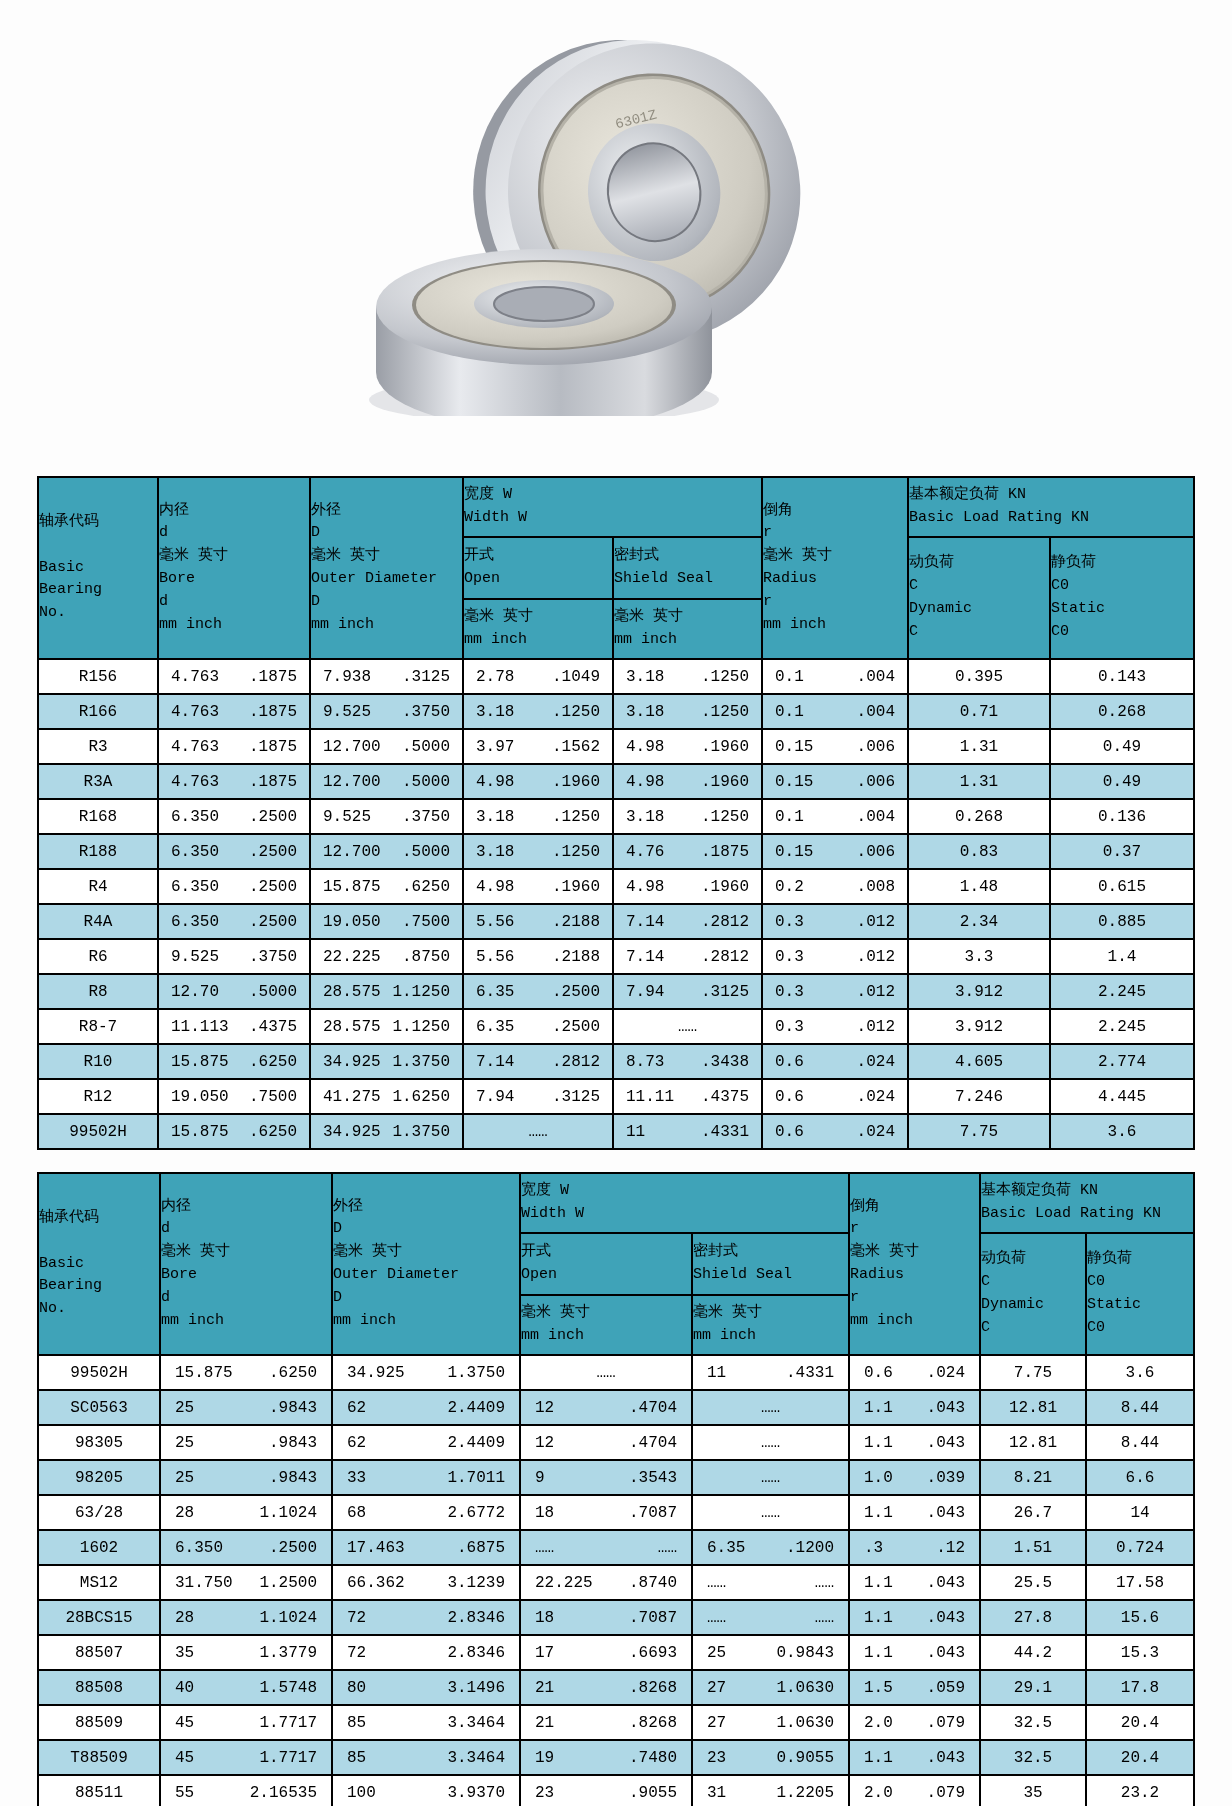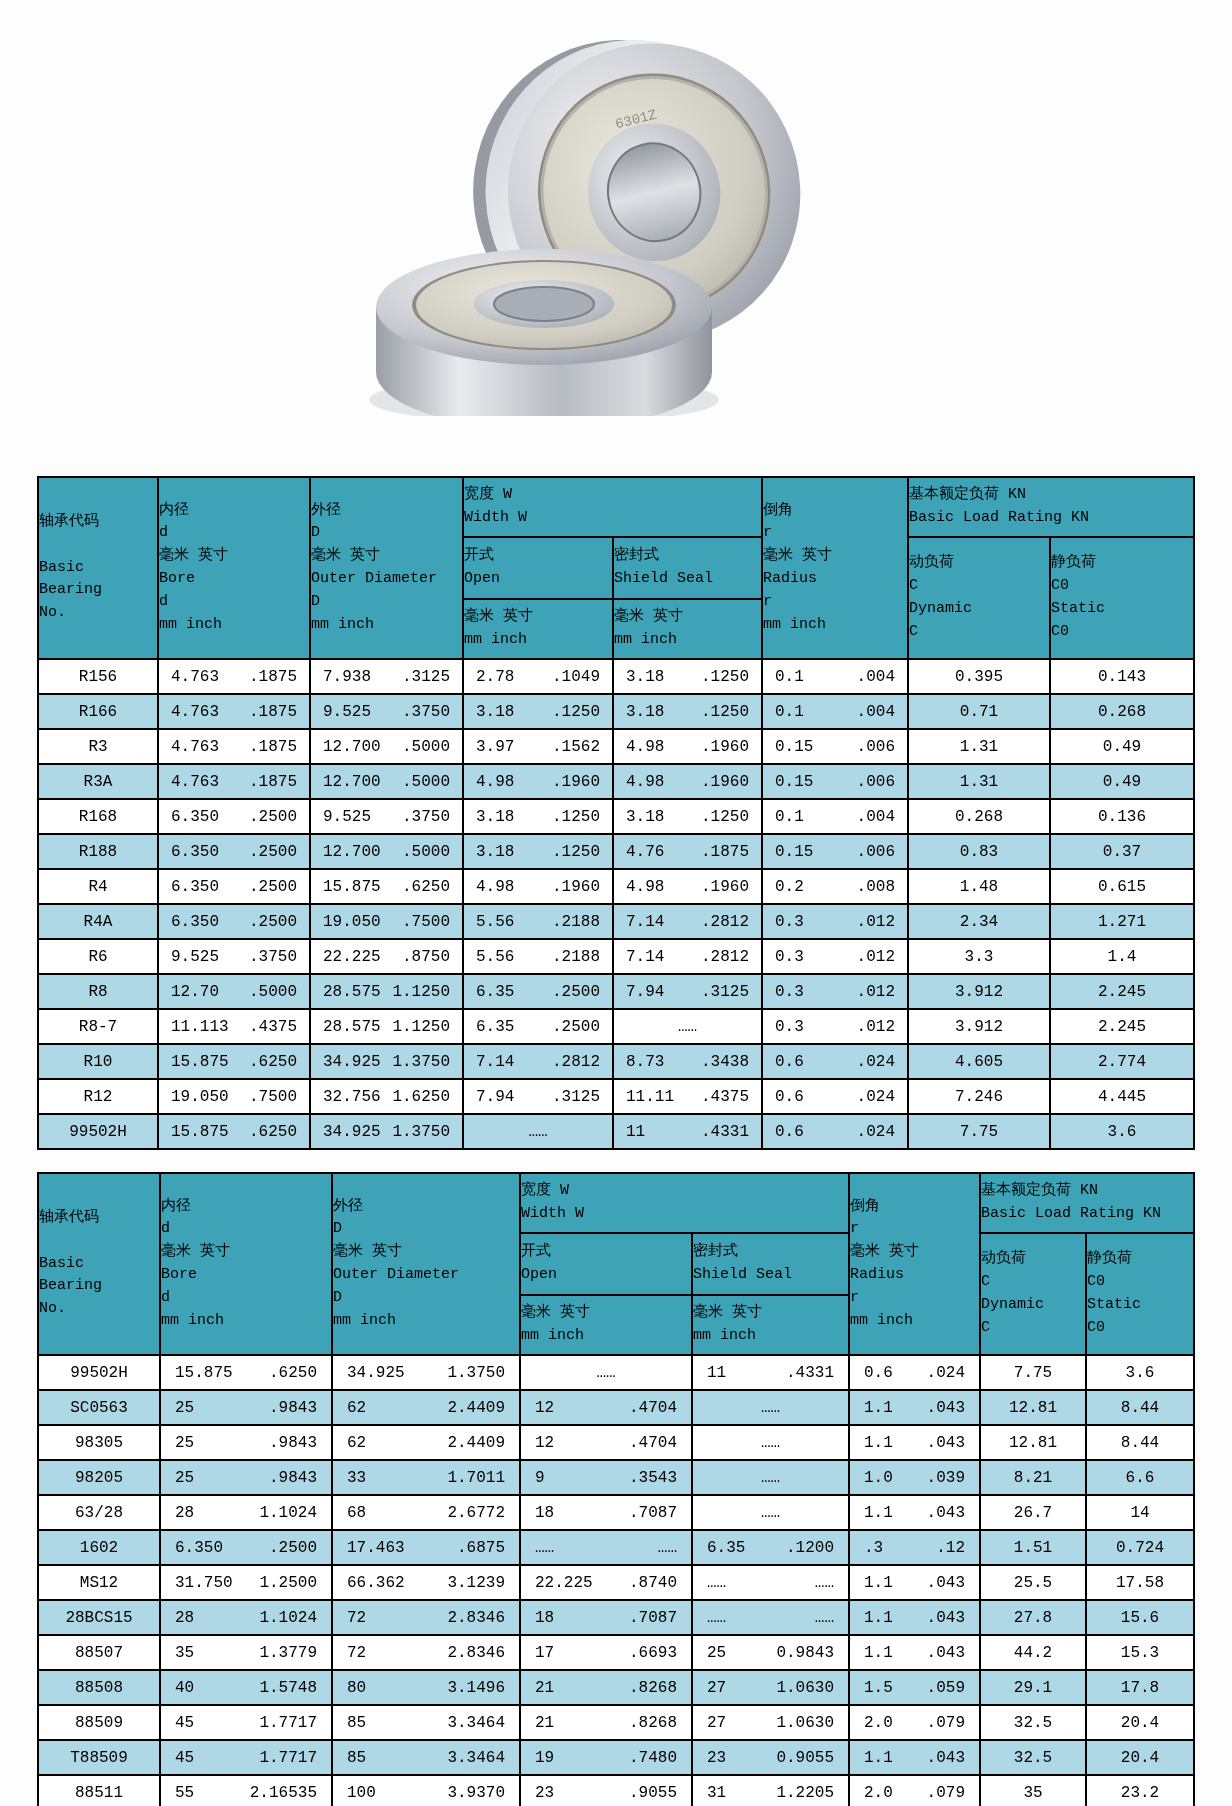--- a/index.html
+++ b/index.html
@@ -449,21 +449,21 @@
             <span>.2812</span>
           </div>
         </td>
         <td class="pair">
           <div class="pairwrap">
             <span>0.3</span>
             <span>.012</span>
           </div>
         </td>
         <td class="single">2.34</td>
-        <td class="single">1.271</td>
+        <td class="single">0.885</td>
       </tr>
       <tr>
         <td class="single">R6</td>
         <td class="pair">
           <div class="pairwrap">
             <span>9.525</span>
             <span>.3750</span>
           </div>
         </td>
         <td class="pair">
@@ -596,21 +596,21 @@
       <tr>
         <td class="single">R12</td>
         <td class="pair">
           <div class="pairwrap">
             <span>19.050</span>
             <span>.7500</span>
           </div>
         </td>
         <td class="pair">
           <div class="pairwrap">
-            <span>32.756</span>
+            <span>41.275</span>
             <span>1.6250</span>
           </div>
         </td>
         <td class="pair">
           <div class="pairwrap">
             <span>7.94</span>
             <span>.3125</span>
           </div>
         </td>
         <td class="pair">

